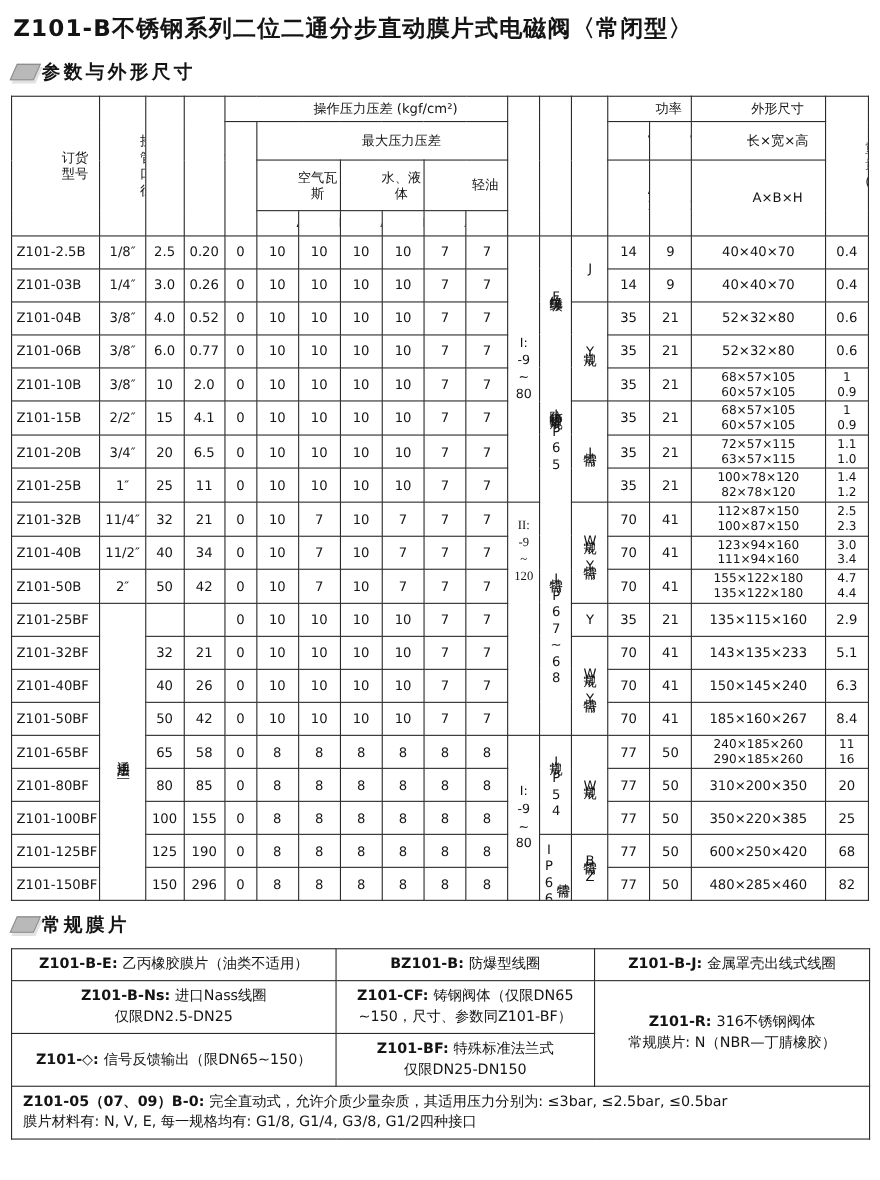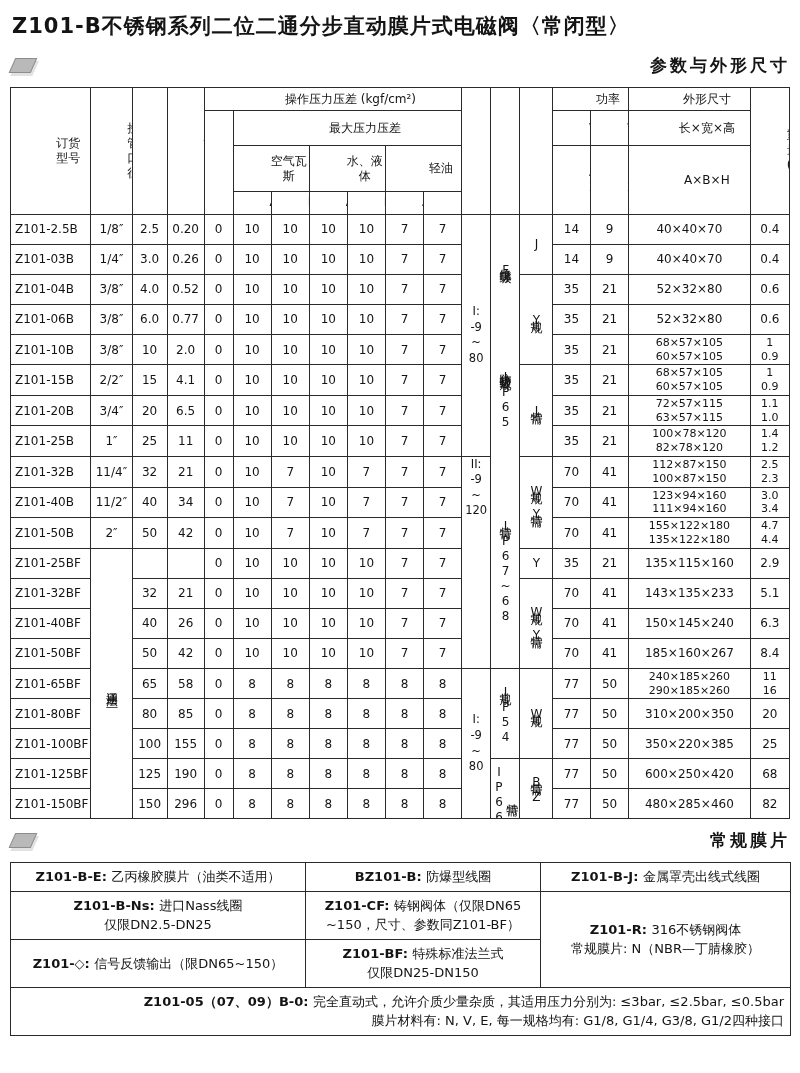--- a/index.html
+++ b/index.html
@@ -1,44 +1,44 @@
 <!DOCTYPE html>
 <html><head>
 <meta charset="utf-8">
 <style>
   *{box-sizing:border-box;margin:0;padding:0}
   html,body{background:#fff}
   body{width:800px;min-height:1073px;color:#141414;font-family:"DejaVu Sans","Liberation Sans",sans-serif;}
   .page{padding:8px 10px 12px 10px;border-radius:29px;}
   .title{font-size:21px;font-weight:bold;letter-spacing:1px;margin:4px 0 14px 2px;}
-  .section-head{display:flex;align-items:center;gap:4px;margin:10px 0 10px 2px;justify-content:space-between;}
+  .section-head{display:flex;align-items:center;gap:4px;margin:10px 0 10px 2px;}
   .section-icon{width:22px;height:15px;background:#b9b9b9;border:1px solid #8d8d8d;transform:skewX(-24deg);box-shadow:3px 3px 0 #e2e2e2;}
   .section-title{font-size:17px;font-weight:bold;letter-spacing:3px;}
 
   table.spec{border-collapse:collapse;width:780px;table-layout:fixed;}
   .spec th,.spec td{border:1px solid #2a2a2a;text-align:center;vertical-align:middle;padding:1px;overflow:hidden;}
   .spec th{font-weight:normal;font-size:12px;white-space:pre-line;line-height:1.25;padding-left:36px;}
   .spec thead tr{height:23px;}
   .spec td{height:30px;font-size:12px;}
   .spec td.model{text-align:left;padding-left:4px;}
   .unit{font-size:15px;}
   .vtext{writing-mode:vertical-rl;text-orientation:upright;display:inline-block;line-height:1.1;letter-spacing:1px;font-size:12px;}
   .spec thead .vtext{font-size:11px;letter-spacing:0;}
   .vdist{display:flex;flex-direction:column;justify-content:space-around;align-items:center;}
   .vdist2{display:flex;flex-direction:column;justify-content:center;align-items:center;gap:6px;}
   td.temp div{font-size:11.5px;line-height:1.35;}
-  td.vtop{vertical-align:top;padding-top:0;}
+  td.vtop{vertical-align:top;padding-top:14px;font-family:Liberation Serif, serif;}
   td.dims div,td.wt div{font-size:12px;line-height:1.2;}
   td.dims.two div,td.wt.two div{font-size:11px;line-height:1.25;}
 
   .notes{margin:10px 0 14px 30px;font-size:13.5px;line-height:1.75;}
 
   table.special{border-collapse:collapse;width:780px;table-layout:fixed;margin-top:4px;}
   .special td{border:1px solid #2a2a2a;font-size:13px;padding:4px 6px;text-align:center;vertical-align:middle;line-height:1.5;}
-  .special td.left{text-align:right;padding-left:10px;}
+  .special td.left{text-align:left;padding-left:10px;}
   .special b{font-weight:bold;}
 </style>
 </head>
 <body>
 
 <div class="page">
 
   <h1 class="title">Z101-B不锈钢系列二位二通分步直动膜片式电磁阀〈常闭型〉</h1>
 
   <div class="section-head">

